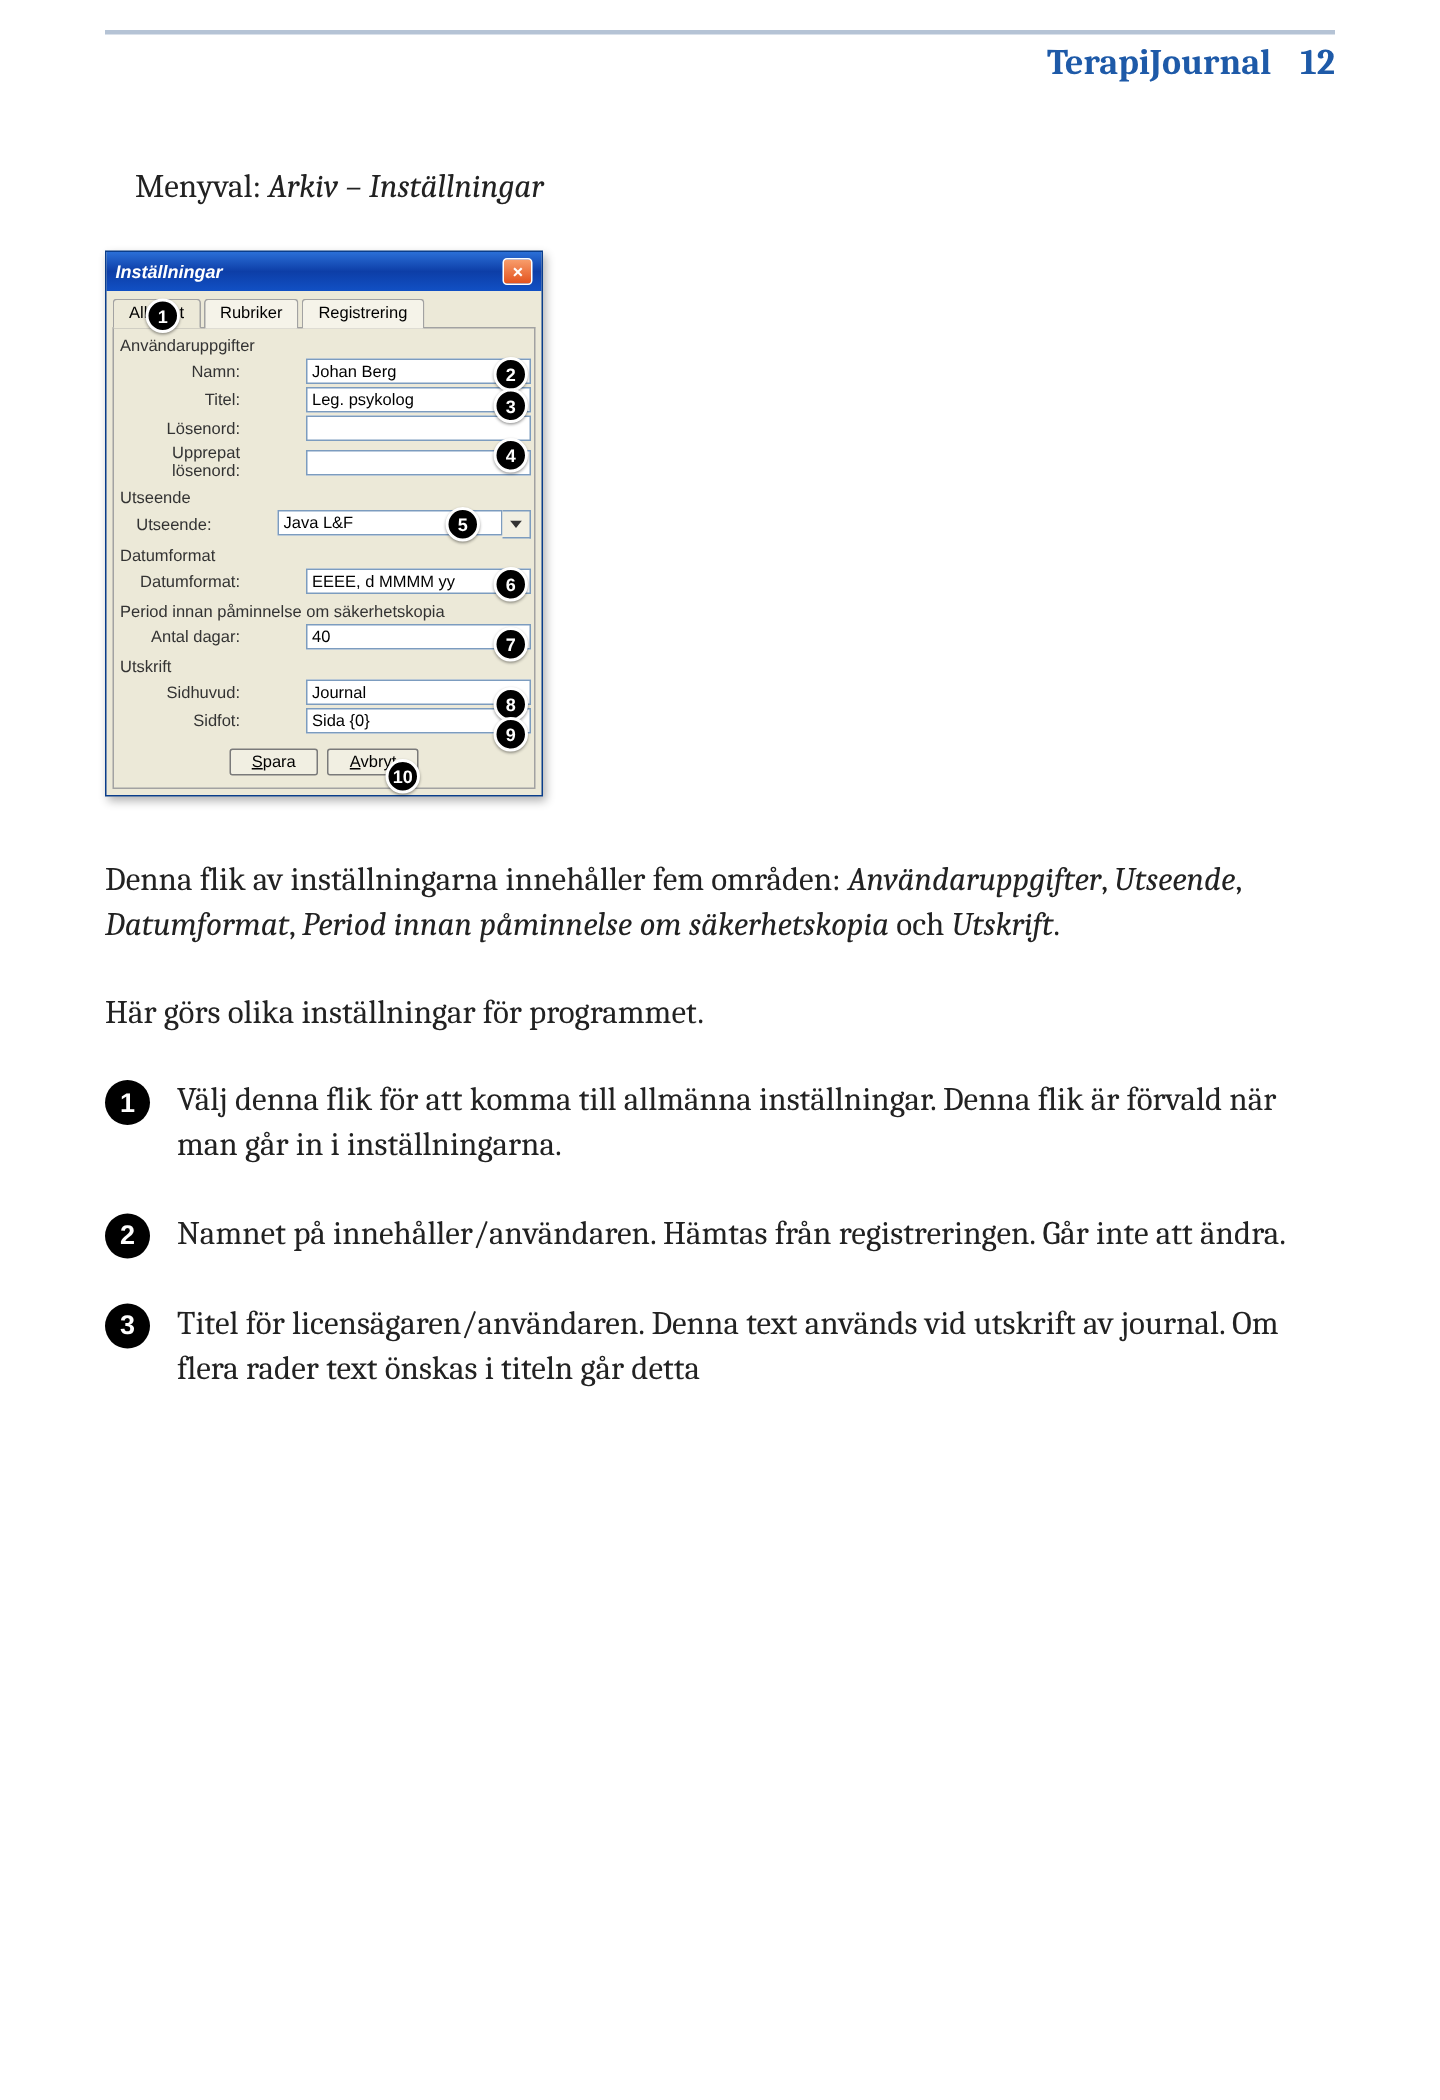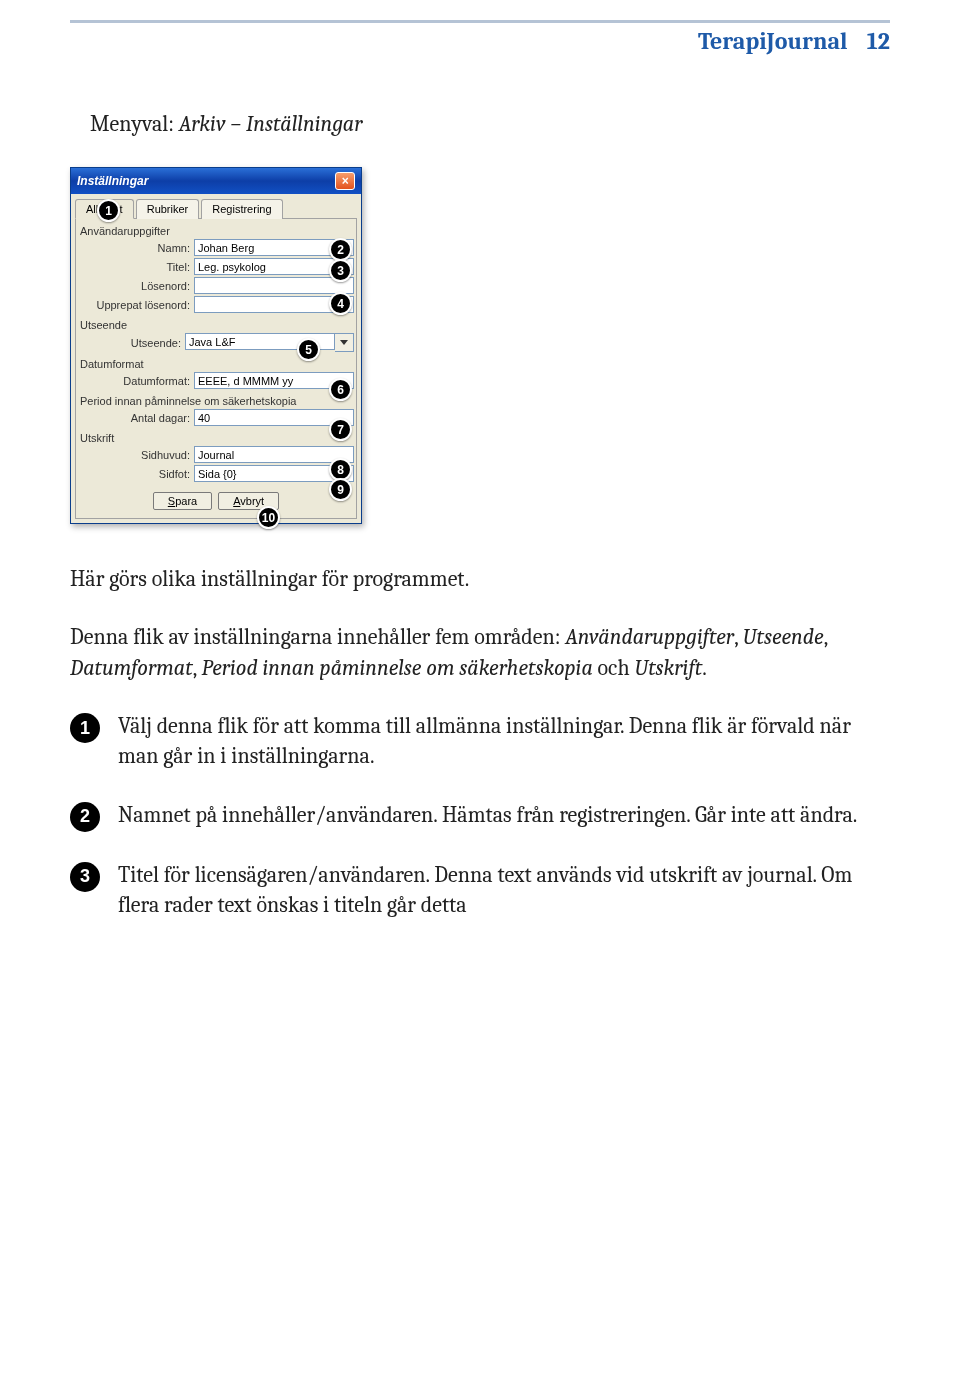--- a/index.html
+++ b/index.html
@@ -106,20 +106,21 @@
   }
   .fieldset-label {
     font-size: 11px;
     padding: 4px 2px 0 2px;
     color:#333;
   }
   .form-row {
     display:flex;
     align-items:center;
     margin: 2px 0;
+    gap: 40px;
   }
   .form-row label {
     width: 112px;
     text-align:right;
     padding-right: 4px;
     color:#333;
   }
   .form-row .intext {
     flex: 1;
     height: 17px;
@@ -303,25 +304,25 @@
       <div class="badge" style="left:258px; top:98px;">4</div>
       <div class="badge" style="left:226px; top:144px;">5</div>
       <div class="badge" style="left:258px; top:184px;">6</div>
       <div class="badge" style="left:258px; top:224px;">7</div>
       <div class="badge" style="left:258px; top:264px;">8</div>
       <div class="badge" style="left:258px; top:284px;">9</div>
       <div class="badge" style="left:186px; top:312px;">10</div>
     </div>
   </div>
 
-  <div class="body-text">Här görs olika inställningar för programmet.</div>
-
   <div class="body-text">
     <span>Denna flik av inställningarna innehåller fem områden: </span><em>Användaruppgifter</em><span>, </span><em>Utseende</em><span>, </span><em>Datumformat</em><span>, </span><em>Period innan påminnelse om säkerhetskopia</em><span> och </span><em>Utskrift</em><span>.</span>
   </div>
+
+  <div class="body-text">Här görs olika inställningar för programmet.</div>
 
   <div class="num-list">
     <div class="big-badge">1</div>
     <div class="list-text">Välj denna flik för att komma till allmänna inställningar. Denna flik är förvald när man går in i inställningarna.</div>
   </div>
 
   <div class="num-list">
     <div class="big-badge">2</div>
     <div class="list-text">Namnet på innehåller/användaren. Hämtas från registreringen. Går inte att ändra.</div>
   </div>

